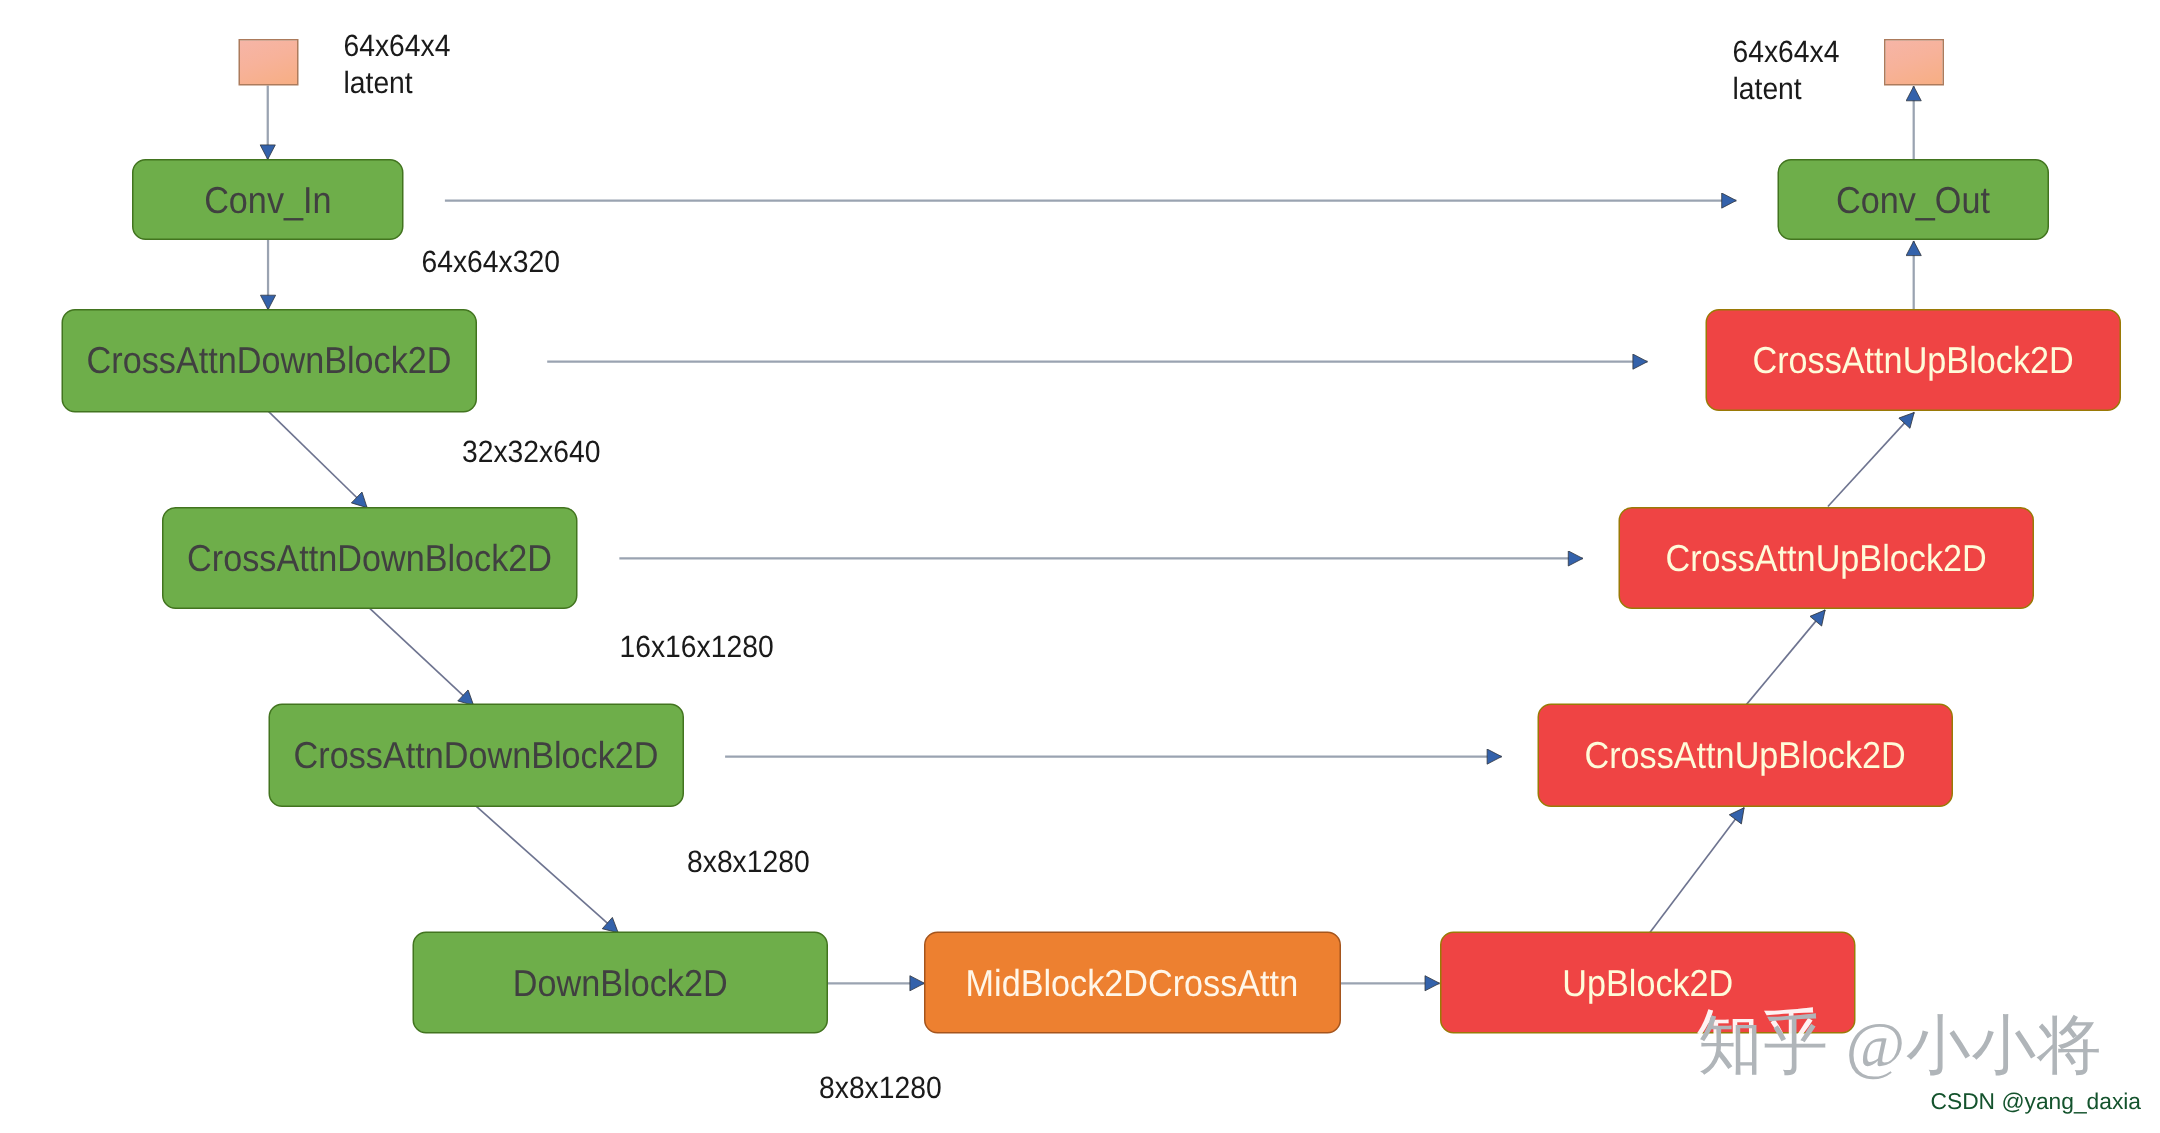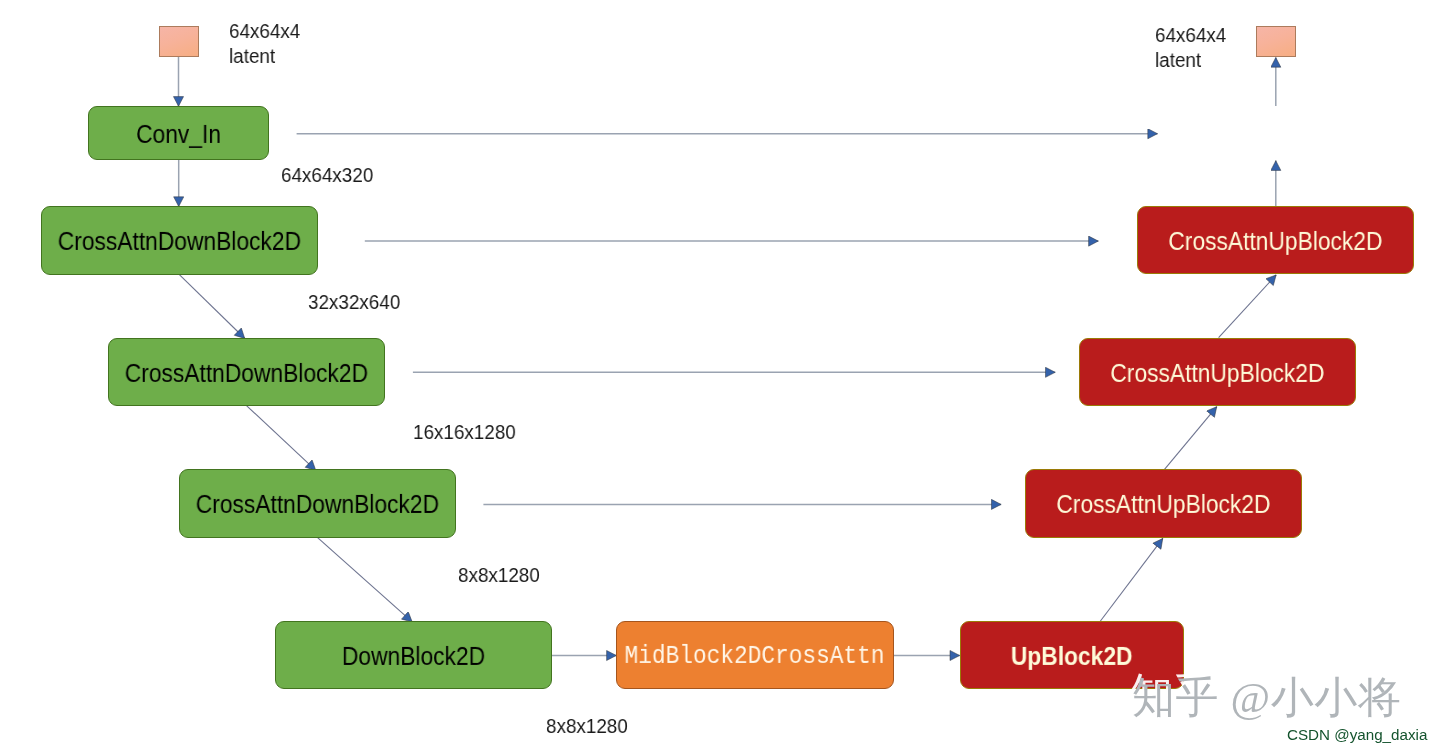--- a/index.html
+++ b/index.html
@@ -6,23 +6,23 @@
   html,body{margin:0;padding:0;}
   body{width:1440px;height:755px;background:#ffffff;overflow:hidden;
        font-family:"Liberation Sans","DejaVu Sans",sans-serif;}
   #canvas{position:relative;width:1440px;height:755px;background:#fff;}
   svg.edges{position:absolute;left:0;top:0;width:1440px;height:755px;overflow:visible;}
 
   .node{position:absolute;box-sizing:border-box;display:flex;align-items:center;
         justify-content:center;border-radius:9px;font-size:25px;
         white-space:nowrap;line-height:1;}
   .node span{display:inline-block;transform:scaleX(0.912) translateY(0.9px);will-change:transform;}
-  .node.green{background:#6EAE4A;border:1.1px solid #42741F;color:#000000;}
-  .node.orange{background:#ED8030;border:1.1px solid #A5551D;color:#FFF6E8;font-family:Liberation Mono, monospace;}
-  .node.yellow{background:#b91c1c;border:1.1px solid #9A7A06;color:#FEFBD9;}
+  .node.green{background:#6EAE4A;border:1.1px solid #42741F;color:#404040;}
+  .node.orange{background:#ED8030;border:1.1px solid #A5551D;color:#FFF6E8;}
+  .node.yellow{background:#ef4444;border:1.1px solid #9A7A06;color:#FEFBD9;}
   .latent{position:absolute;box-sizing:border-box;border:1px solid #AC7B5C;
           background:linear-gradient(160deg,#F6B5A7 0%,#F7B29A 45%,#F7AE83 100%);}
 
   .dim{position:absolute;font-size:20.5px;color:#1a1a1a;white-space:nowrap;line-height:25px;
        will-change:transform;transform:scaleX(0.92);transform-origin:left top;}
 
   .wm-zhihu{position:absolute;font-size:43px;line-height:43px;color:#b0b5b9;
             white-space:nowrap;letter-spacing:0.6px;font-weight:400;
             text-shadow:-2px -4px 0 rgba(255,255,255,0.93);will-change:transform;}
   .wm-csdn{position:absolute;font-size:15.2px;line-height:18px;color:#14532d;
@@ -80,31 +80,34 @@
   </div>
   <div class="node green" style="left:179px;top:469px;width:277px;height:69px;">
     <span>CrossAttnDownBlock2D</span>
   </div>
   <div class="node green" style="left:275px;top:621px;width:277px;height:68px;text-align:center;">
     <span>DownBlock2D</span>
   </div>
   <div class="node orange" style="left:616px;top:621px;width:278px;height:68px;">
     <span>MidBlock2DCrossAttn</span>
   </div>
-  <div class="node yellow" style="left:960px;top:621px;width:224px;height:68px;font-weight:bold;">
+  <div class="node yellow" style="left:960px;top:621px;width:277px;height:68px;">
     <span>UpBlock2D</span>
   </div>
   <div class="node yellow" style="left:1025px;top:469px;width:277px;height:69px;">
     <span>CrossAttnUpBlock2D</span>
   </div>
   <div class="node yellow" style="left:1079px;top:338px;width:277px;height:68px;">
     <span>CrossAttnUpBlock2D</span>
   </div>
   <div class="node yellow" style="left:1137px;top:206px;width:277px;height:68px;">
     <span>CrossAttnUpBlock2D</span>
+  </div>
+  <div class="node green" style="left:1185px;top:106px;width:181px;height:54px;">
+    <span>Conv_Out</span>
   </div>
 
   <div class="dim" style="left:229.3px;top:18.0px;">
     <div>64x64x4</div>
     <div>latent</div>
   </div>
   <div class="dim" style="left:1154.5px;top:22.0px;">
     <div>64x64x4</div>
     <div>latent</div>
   </div>

